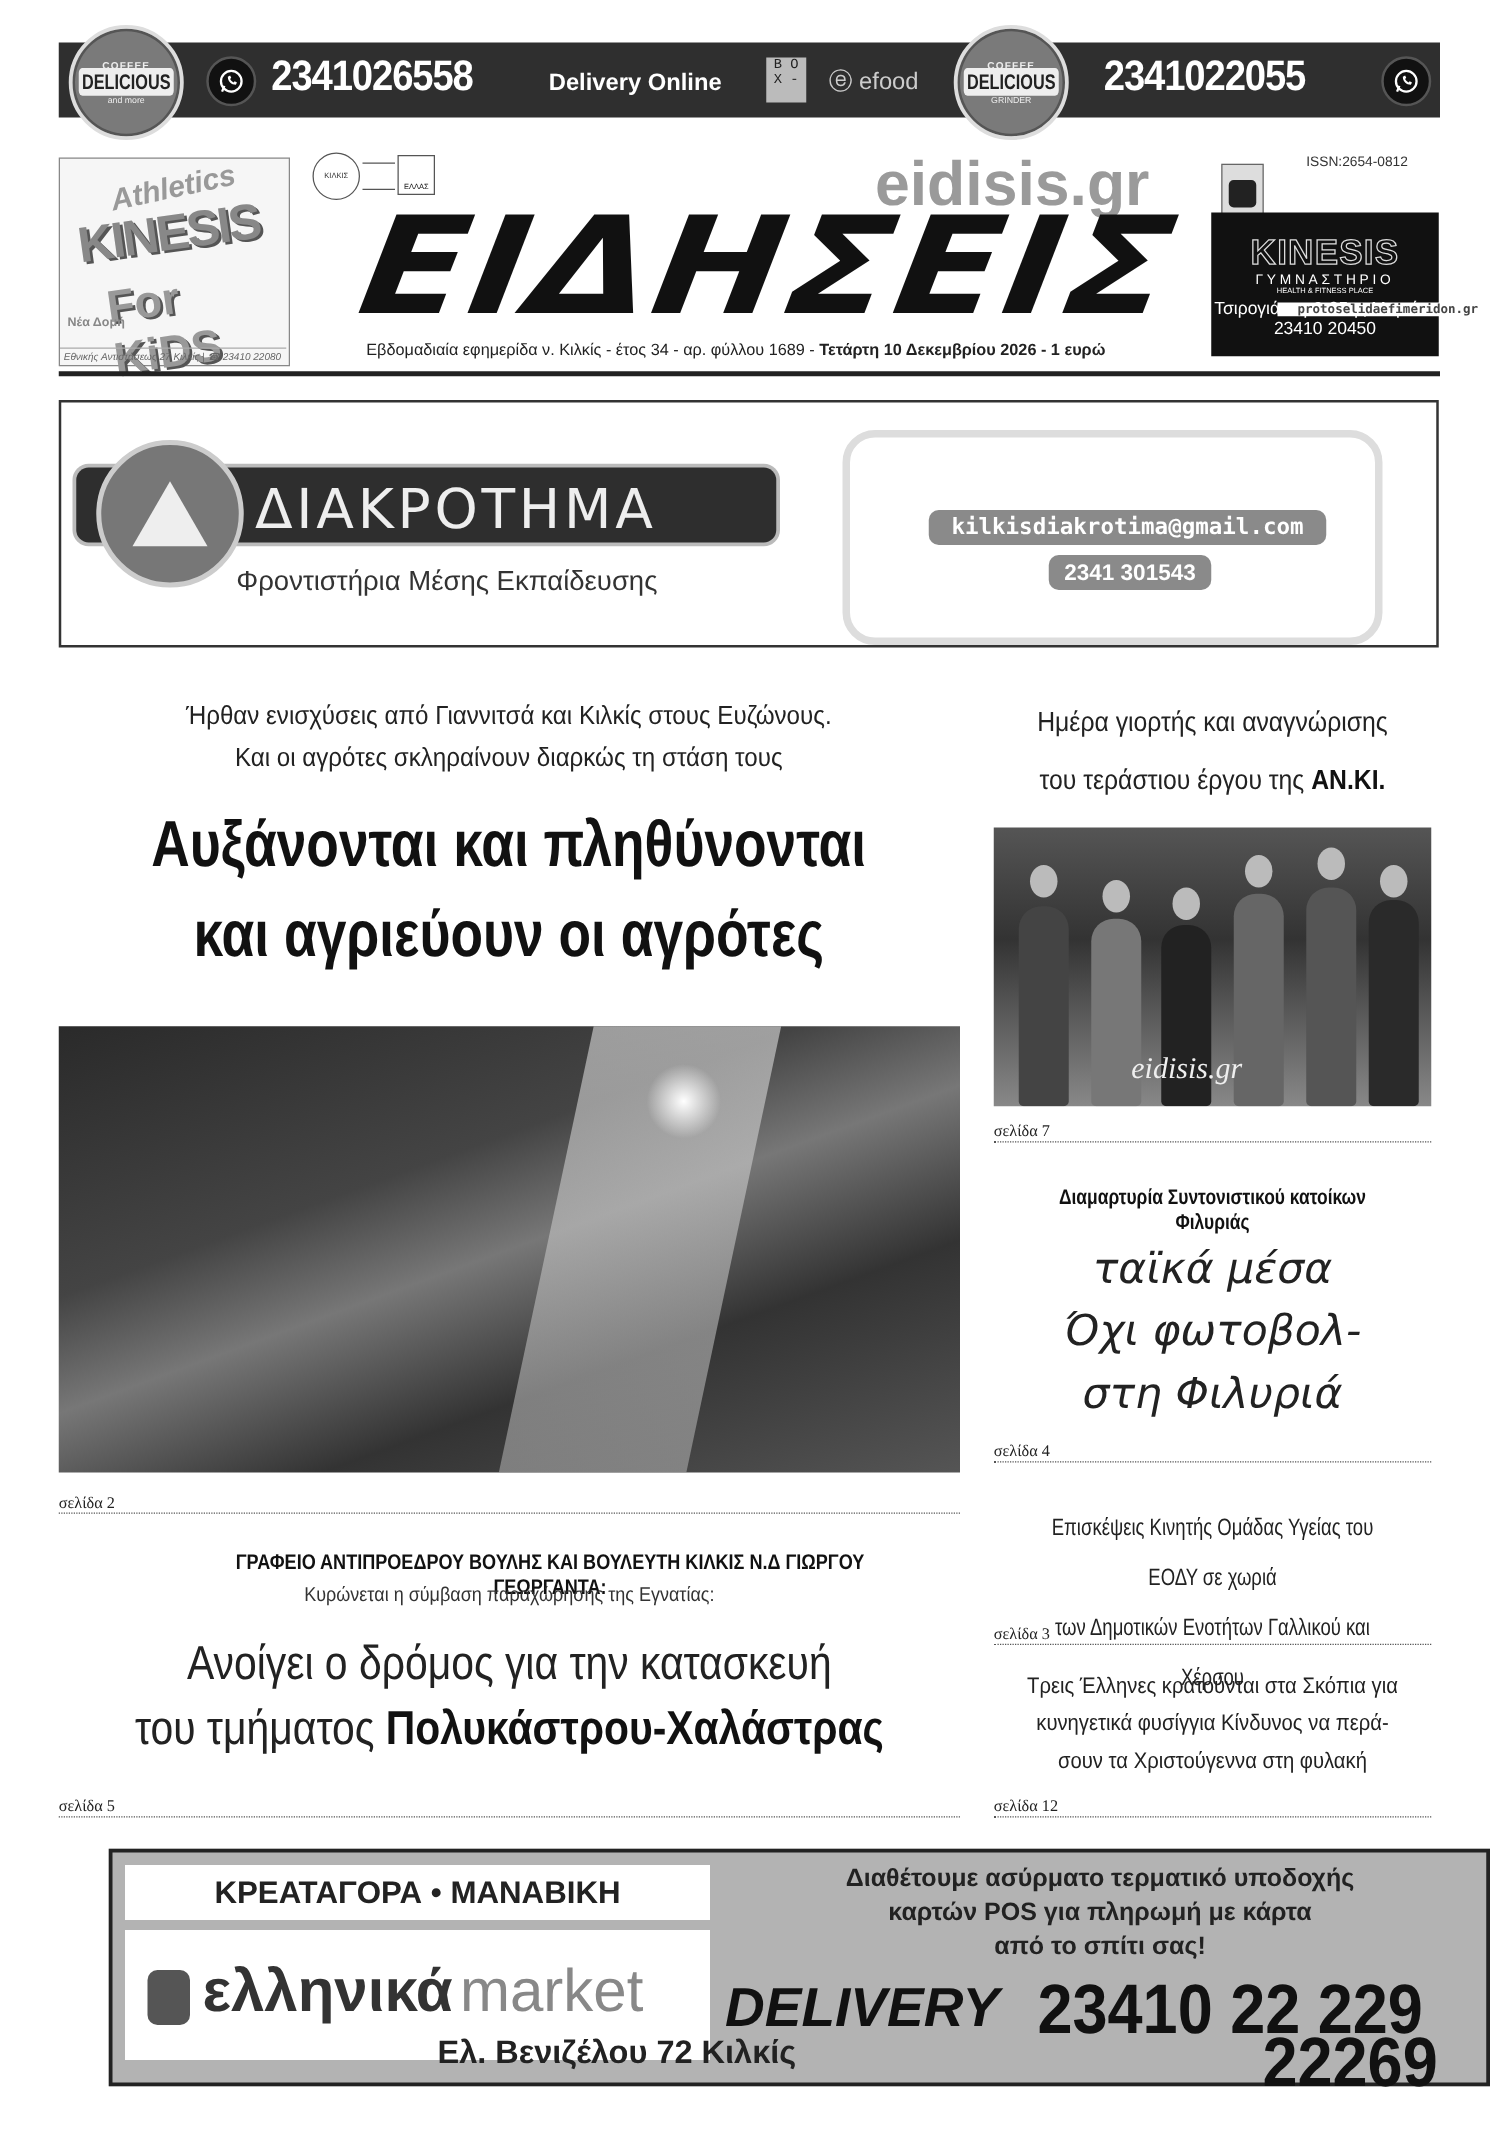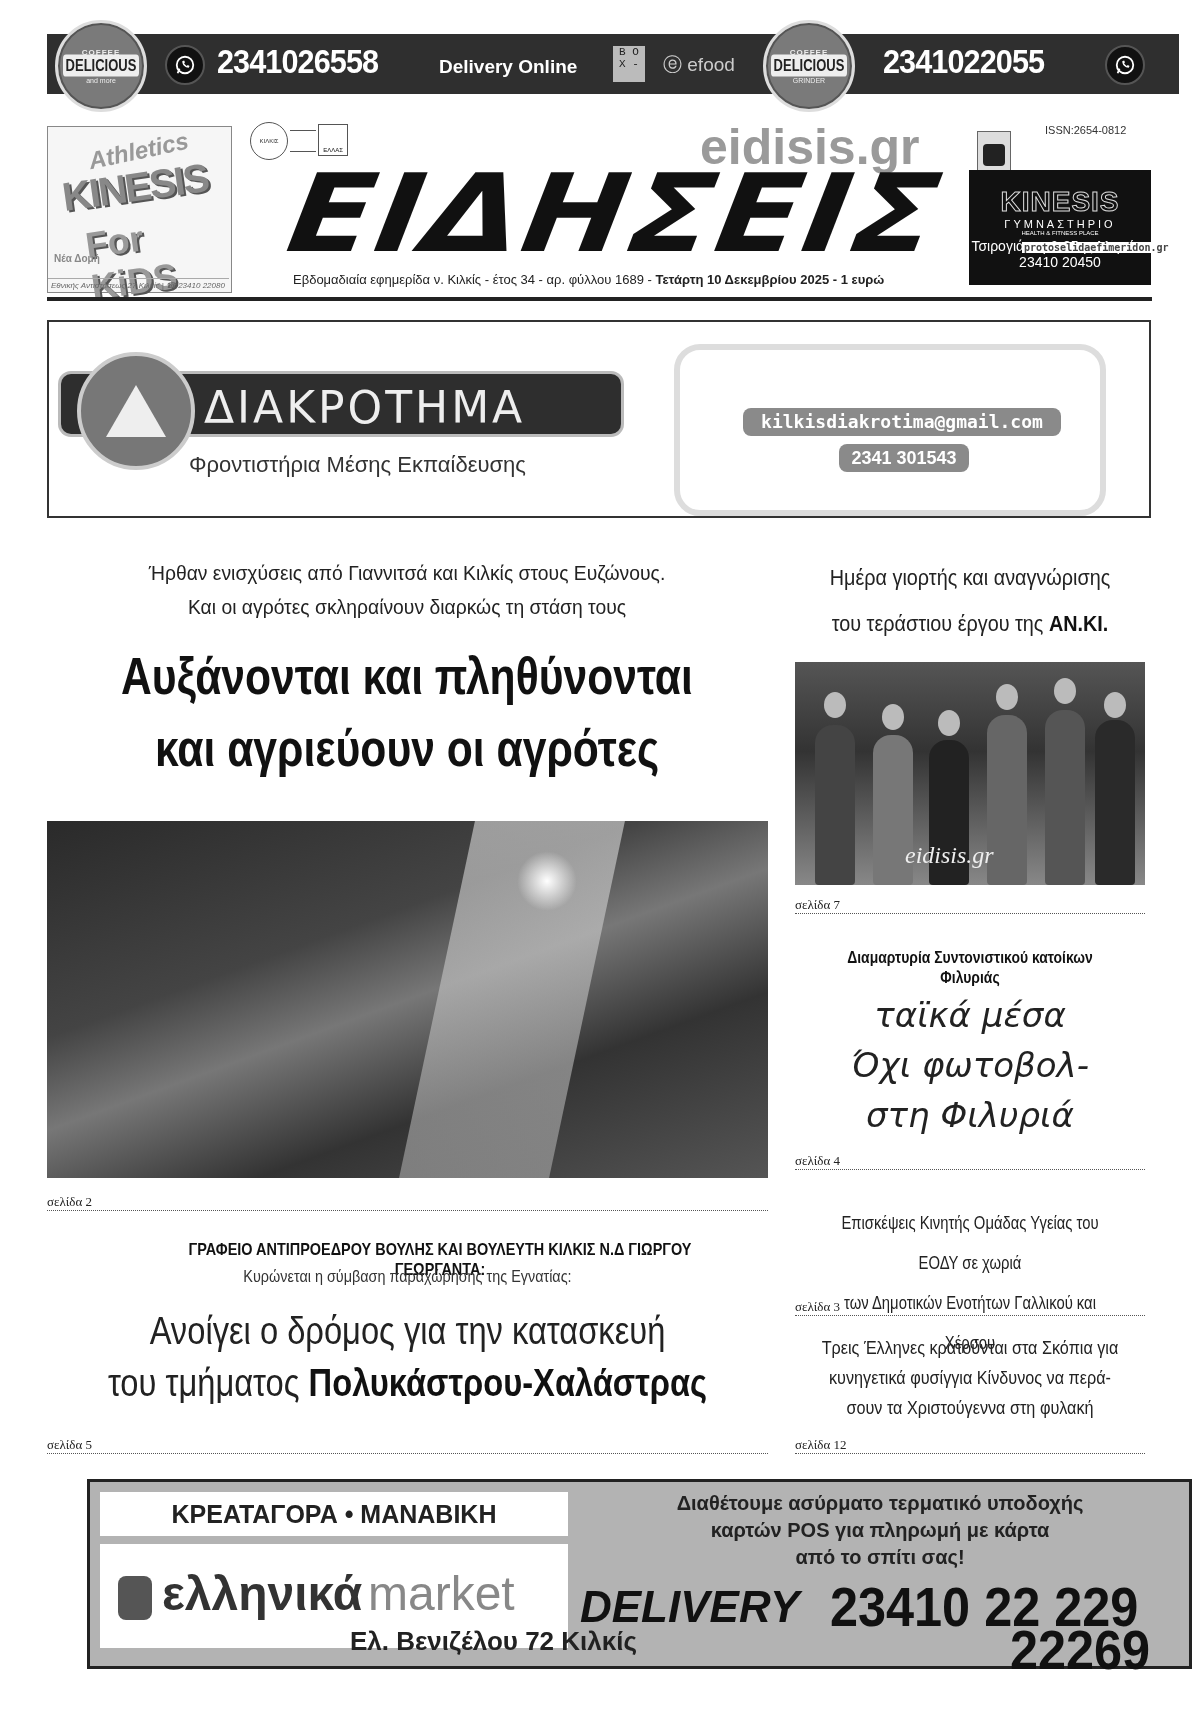--- a/index.html
+++ b/index.html
@@ -1,19 +1,19 @@
 <!DOCTYPE html>
 <html><head>
 <meta charset="utf-8">
 <style>
   html,body{margin:0;padding:0;background:#fff;}
   body{width:1200px;height:1713px;position:relative;overflow:hidden;font-family:"Liberation Sans",sans-serif;color:#111;}
   .abs{position:absolute;}
   
-  .topbar{left:47px;top:34px;width:1105px;height:60px;background:#2f2f2f;padding-left:27px;}
+  .topbar{left:47px;top:34px;width:1105px;height:60px;background:#2f2f2f;}
   .badge{width:86px;height:86px;border-radius:50%;background:#7a7a7a;border:3px solid #ddd;top:-14px;display:flex;flex-direction:column;align-items:center;justify-content:center;box-shadow:0 0 0 2px #555 inset;}
   .badge .b1{font-size:8px;color:#eee;font-weight:bold;letter-spacing:1px;}
   .badge .b2{font-size:13px;font-weight:bold;color:#222;background:#eee;padding:1px 3px;border-radius:3px;font-family:"Liberation Sans",sans-serif;transform:scaleY(1.3);}
   .badge .b3{font-size:7px;color:#eee;margin-top:3px;}
   .wa{width:36px;height:36px;border-radius:50%;background:#111;border:2px solid #555;top:11px;display:flex;align-items:center;justify-content:center;}
   .phone{top:8px;font-size:34px;font-weight:bold;color:#fff;letter-spacing:-1px;transform:scaleX(0.9);transform-origin:left;}
   .deliv{top:22px;font-size:19px;font-weight:bold;color:#fff;}
   .boxlogo{top:12px;width:32px;height:36px;background:#bbb;color:#222;font-size:11px;font-family:"Liberation Mono",monospace;line-height:12px;text-align:center;}
   .efood{top:18px;font-size:19px;color:#ccc;}
   
@@ -30,21 +30,21 @@
   .subline b{font-weight:bold;}
   .issn{left:1045px;top:124px;font-size:11px;color:#333;}
   .smallbadge{left:977px;top:131px;width:32px;height:40px;border:1px solid #666;background:#ddd;}
   .smallbadge div{width:22px;height:22px;background:#222;border-radius:4px;margin:12px auto 0;}
   .kinesis{left:969px;top:170px;width:182px;height:115px;background:#111;color:#fff;text-align:center;}
   .kin-t1{margin-top:16px;font-size:28px;font-weight:bold;letter-spacing:1px;color:#111;-webkit-text-stroke:1px #ddd;}
   .kin-t2{font-size:11px;letter-spacing:3px;}
   .kin-t3{font-size:6px;}
   .kin-t4{font-size:14px;margin-top:2px;}
   .kin-t5{font-size:14px;}
-  .watermark{left:1022px;top:242px;background:#fff;color:#444;font-size:10px;font-weight:bold;font-family:"DejaVu Sans Mono",monospace;padding:0 2px;}
+  .watermark{left:1022px;top:242px;background:#fff;color:#444;font-size:10px;font-weight:bold;font-family:"DejaVu Sans Mono",monospace;padding:0 16px;}
   .rule{left:47px;top:297px;width:1105px;height:4px;background:#222;}
   
   .adbox{left:47px;top:320px;width:1104px;height:198px;border:2px solid #333;box-sizing:border-box;background:#fff;}
   .dk-bar{left:12px;top:52px;width:560px;height:60px;background:#2e2e2e;border-radius:10px;box-shadow:0 0 0 3px #bbb;}
   .dk-circle{left:28px;top:30px;width:110px;height:110px;border-radius:50%;background:#777;border:4px solid #ccc;display:flex;align-items:center;justify-content:center;}
   .dk-tri{width:0;height:0;border-left:30px solid transparent;border-right:30px solid transparent;border-bottom:52px solid #eee;}
   .dk-name{left:155px;top:60px;font-size:44px;color:#eee;letter-spacing:3px;font-family:"DejaVu Sans",sans-serif;}
   .dk-sub{left:140px;top:130px;font-size:22px;color:#333;}
   .dk-frame{left:625px;top:22px;width:420px;height:160px;border:6px solid #ddd;border-radius:26px;}
   .dk-pill{background:#8a8a8a;color:#fff;border-radius:8px;font-weight:bold;text-align:center;}
@@ -137,21 +137,21 @@
 
 <div class="abs stamp">
   <div class="abs stampc" style="left:0;top:0">ΚΙΛΚΙΣ</div>
   <div class="abs" style="left:40px;top:8px;width:26px;height:20px;border-top:1px solid #555;border-bottom:1px solid #555;"></div>
   <div class="abs" style="left:68px;top:2px;width:30px;height:32px;border:1px solid #555;font-size:6px;text-align:center;padding-top:22px;box-sizing:border-box;">ΕΛΛΑΣ</div>
 </div>
 
 <div class="abs brand">eidisis.gr</div>
 <div class="abs masthead">ΕΙΔΗΣΕΙΣ</div>
 <div class="abs subline">
-  <span>Εβδομαδιαία εφημερίδα ν. Κιλκίς - έτος 34 - αρ. φύλλου 1689 - </span><b>Τετάρτη 10 Δεκεμβρίου 2025 - 1 ευρώ</b>
+  <span>Εβδομαδιαία εφημερίδα ν. Κιλκίς - έτος 34 - αρ. φύλλου 1689 - </span><b>Τετάρτη 10 Δεκεμβρίου 2026 - 1 ευρώ</b>
 </div>
 
 <div class="abs smallbadge">
     <div></div>
   </div>
 <div class="abs issn">ISSN:2654-0812</div>
 <div class="abs kinesis">
   <div class="kin-t1">KINESIS</div>
   <div class="kin-t2">ΓΥΜΝΑΣΤΗΡΙΟ</div>
   <div class="kin-t3">HEALTH &amp; FITNESS PLACE</div>

